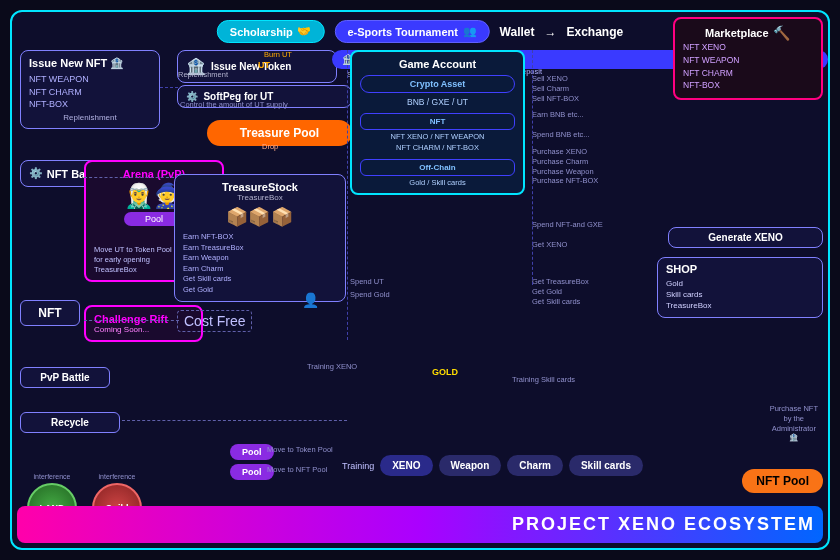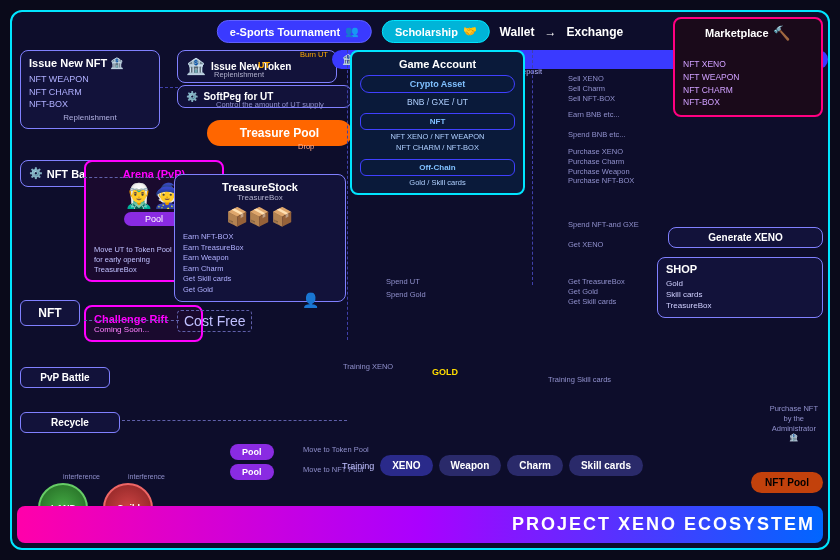--- a/index.html
+++ b/index.html
@@ -347,21 +347,21 @@
     }
     .marketplace-title {
       color: #fff;
       font-size: 11px;
       font-weight: bold;
       text-align: center;
       display: flex;
       align-items: center;
       justify-content: center;
       gap: 5px;
-      margin-bottom: 17px;
+      margin-bottom: 0;
     }
     .hammer-icon {
       font-size: 14px;
     }
     .marketplace-items {
       color: #d0a0ff;
       font-size: 8.5px;
       line-height: 1.5;
     }
 
@@ -473,36 +473,35 @@
       font-size: 9px;
       font-weight: bold;
       border: 2px solid #ee6666;
     }
 
     
     .nft-pool-box {
       position: absolute;
       bottom: 55px;
       right: 5px;
-      background: #c2410c;
+      background: #f97316;
       border-radius: 14px;
       padding: 5px 14px;
       color: #000;
-      font-size: 10px;
+      font-size: 12px;
       font-weight: bold;
     }
 
     
     .annotation {
       position: absolute;
       color: #9090cc;
       font-size: 7.5px;
       line-height: 1.3;
       white-space: nowrap;
-      margin-left: 36px;
     }
 
     
     .cost-free-label {
       position: absolute;
       color: #c0c0ff;
       font-size: 14px;
       border: 1px dashed #6060aa;
       padding: 2px 6px;
       border-radius: 4px;
@@ -531,27 +530,27 @@
       color: #b0b0ff;
       font-size: 7.5px;
     }
   </style>
 </head>
 <body>
 
 <div class="main-container">
 
   <div class="top-nav">
+    <div class="nav-pill cyan">
+      <span>Scholarship</span>
+      <span>🤝</span>
+    </div>
     <div class="nav-pill">
       <span>e-Sports Tournament</span>
       <span>👥</span>
-    </div>
-    <div class="nav-pill cyan">
-      <span>Scholarship</span>
-      <span>🤝</span>
     </div>
     <span class="nav-wallet">Wallet</span>
     <span class="nav-arrow">→</span>
     <span class="nav-exchange">Exchange</span>
   </div>
 
   <div class="annotation" style="top:45px; left:430px; color:#90d0ff; font-size:7.5px; line-height:1.5;">
     <span>Get NFT</span><br>
     <span>Get GXE</span><br>
     <span>Get UT</span>

